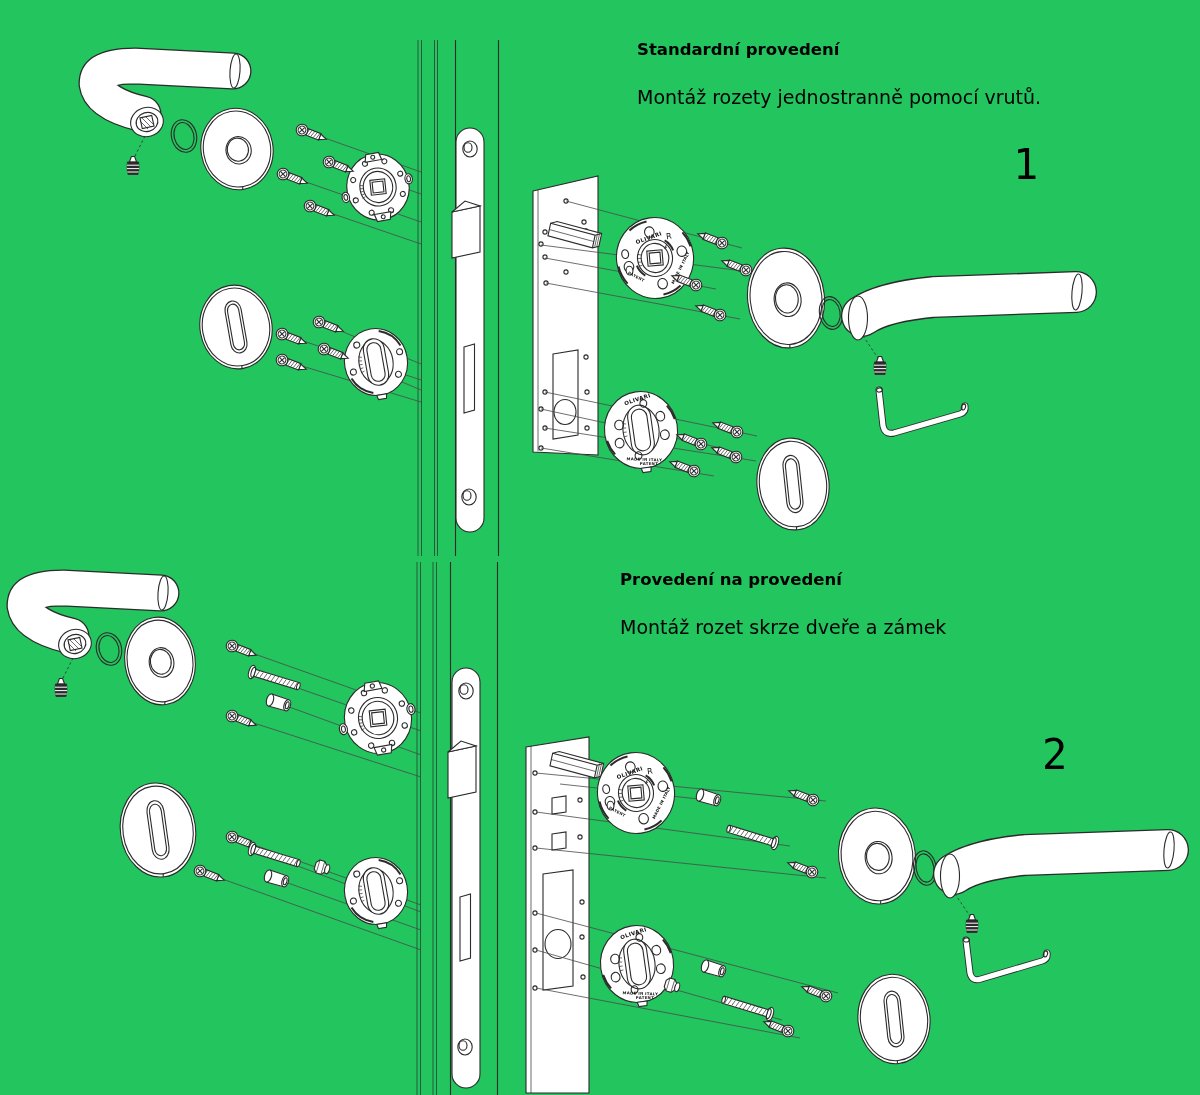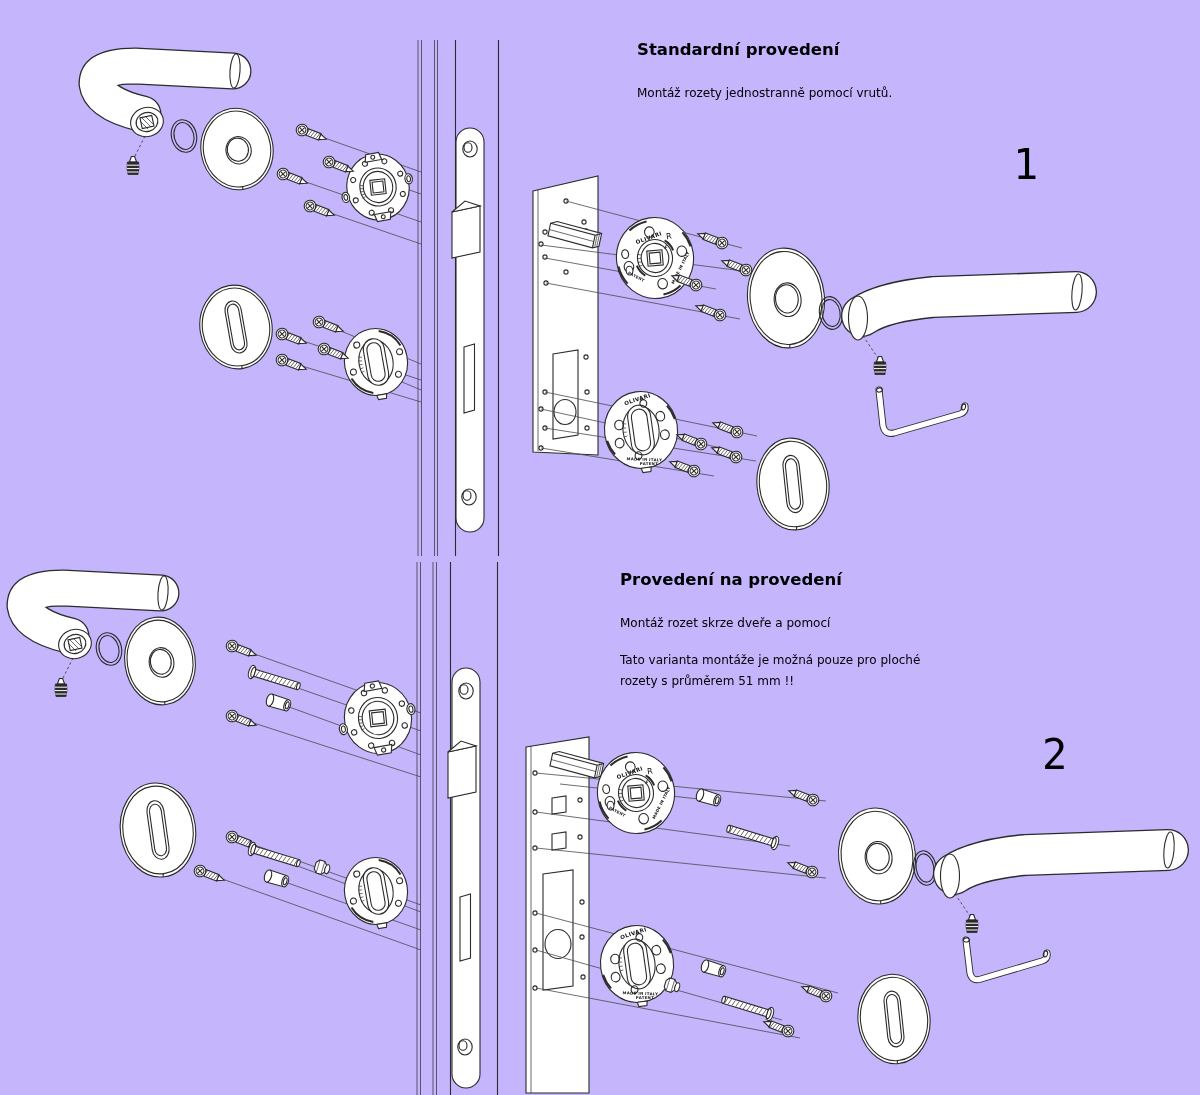--- a/index.html
+++ b/index.html
@@ -1,16 +1,16 @@
 <!DOCTYPE html>
 <html><head>
 <meta charset="utf-8">
 <style>
   html,body{margin:0;padding:0;background:#fff;}
-  #sheet{position:relative;width:1200px;height:1095px;background:#c4b5fd;overflow:hidden;
+  #sheet{position:relative;width:1200px;height:1095px;background:#22c55e;overflow:hidden;
          font-family:"DejaVu Sans",sans-serif;color:#000;}
   #art{position:absolute;left:0;top:0;}
   svg *{vector-effect:non-scaling-stroke;}
   .p{fill:#fff;stroke:#2b2b2b;stroke-width:1.1;}
   .l{fill:none;stroke:#2b2b2b;stroke-width:1.1;}
   .w2{stroke-width:2;}
   .thin{fill:none;stroke:#2b2b2b;stroke-width:.7;}
   .g{fill:none;stroke:#4a4a4a;stroke-width:.8;}
   .dash{fill:none;stroke:#2b2b2b;stroke-width:.8;stroke-dasharray:2.5 2.5;}
   .dk{fill:#2b2b2b;stroke:#2b2b2b;stroke-width:.8;}
@@ -18,21 +18,21 @@
   .t1i{fill:none;stroke:#fff;stroke-width:34.4;stroke-linecap:round;stroke-linejoin:round;}
   .t2o{fill:none;stroke:#2b2b2b;stroke-width:42;stroke-linecap:round;stroke-linejoin:round;}
   .t2i{fill:none;stroke:#fff;stroke-width:39.4;stroke-linecap:round;stroke-linejoin:round;}
   .t3o{fill:none;stroke:#2b2b2b;stroke-width:7;stroke-linecap:round;stroke-linejoin:round;}
   .t3i{fill:none;stroke:#fff;stroke-width:5.2;stroke-linecap:round;stroke-linejoin:round;}
   .eng{font-family:"DejaVu Sans",sans-serif;fill:#111;font-size:5.5px;font-weight:bold;letter-spacing:.4px;}
   .engs{font-family:"DejaVu Sans",sans-serif;fill:#111;font-size:3.9px;font-weight:bold;letter-spacing:.3px;}
   .engr{font-family:"DejaVu Sans",sans-serif;fill:#111;font-size:8px;}
   .txt{position:absolute;white-space:pre-line;}
   .heading{font-size:16.5px;font-weight:bold;}
-  .desc{font-size:12px;}
+  .desc{font-size:19px;}
   .stepnum{font-family:"DejaVu Sans Mono",monospace;font-size:42px;line-height:1;}
 </style>
 </head>
 <body>
 
 <div id="sheet">
 
 <svg id="art" width="1200" height="1095" viewBox="0 0 1200 1095" xmlns="http://www.w3.org/2000/svg">
 <defs>
 
@@ -367,18 +367,16 @@
     <ellipse class="l" cx="1045.5" cy="954" rx="2" ry="3" transform="rotate(18 1045.5 954)"></ellipse>
   </g>
 </g>
 </svg>
 
 <div class="txt heading" style="left:637px;top:40px;">Standardní provedení</div>
 <div class="txt desc" style="left:637px;top:86px;">Montáž rozety jednostranně pomocí vrutů.</div>
 <div class="txt stepnum" style="left:1013px;top:144px;">1</div>
 
 <div class="txt heading" style="left:620px;top:570px;">Provedení na provedení</div>
-<div class="txt desc" style="left:620px;top:616px;">Montáž rozet skrze dveře a pomocí</div>
-<div class="txt desc" style="left:620px;top:650px;width:470px;line-height:21px;">Tato varianta montáže je možná pouze pro ploché
-rozety s průměrem 51 mm !!</div>
+<div class="txt desc" style="left:620px;top:616px;">Montáž rozet skrze dveře a zámek</div>
 <div class="txt stepnum" style="left:1042px;top:734px;">2</div>
 
 </div>
 
 </body></html>

